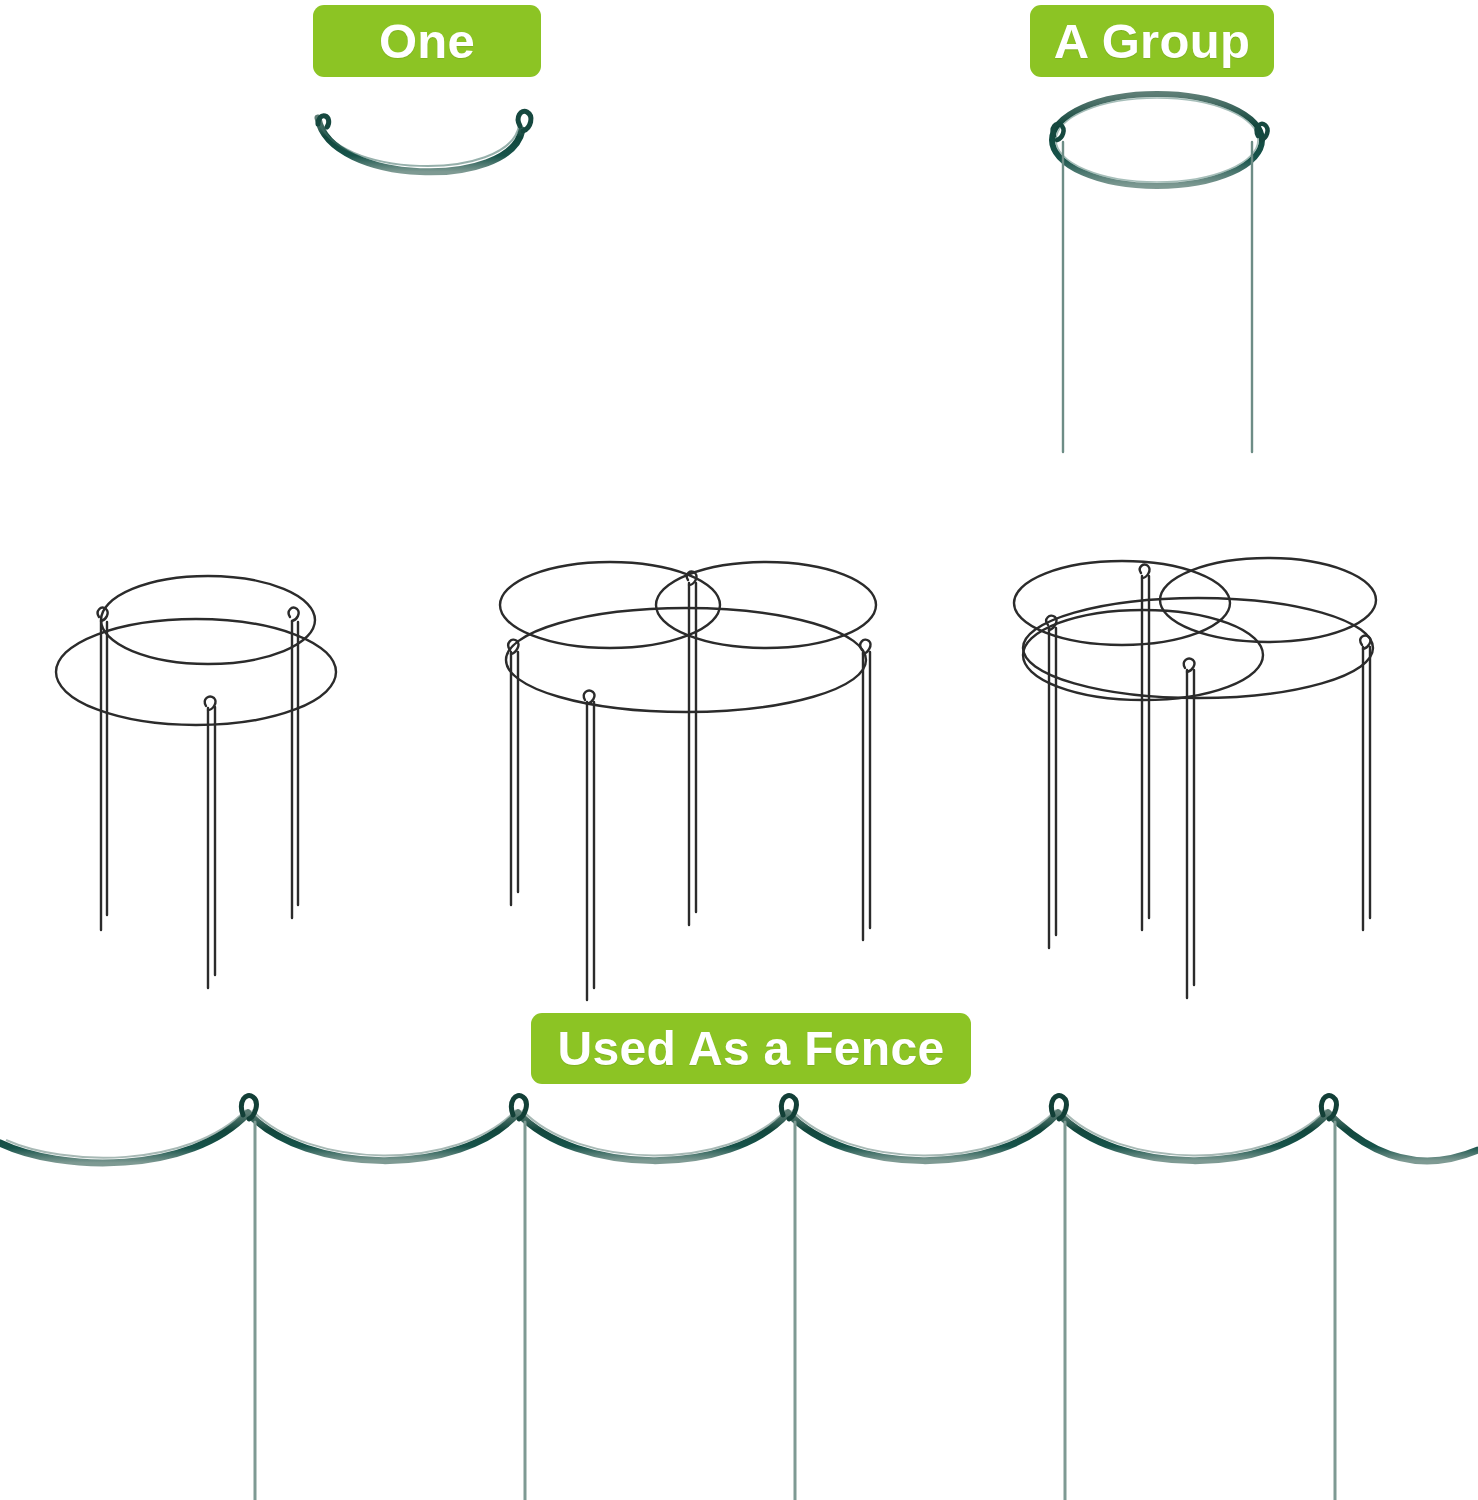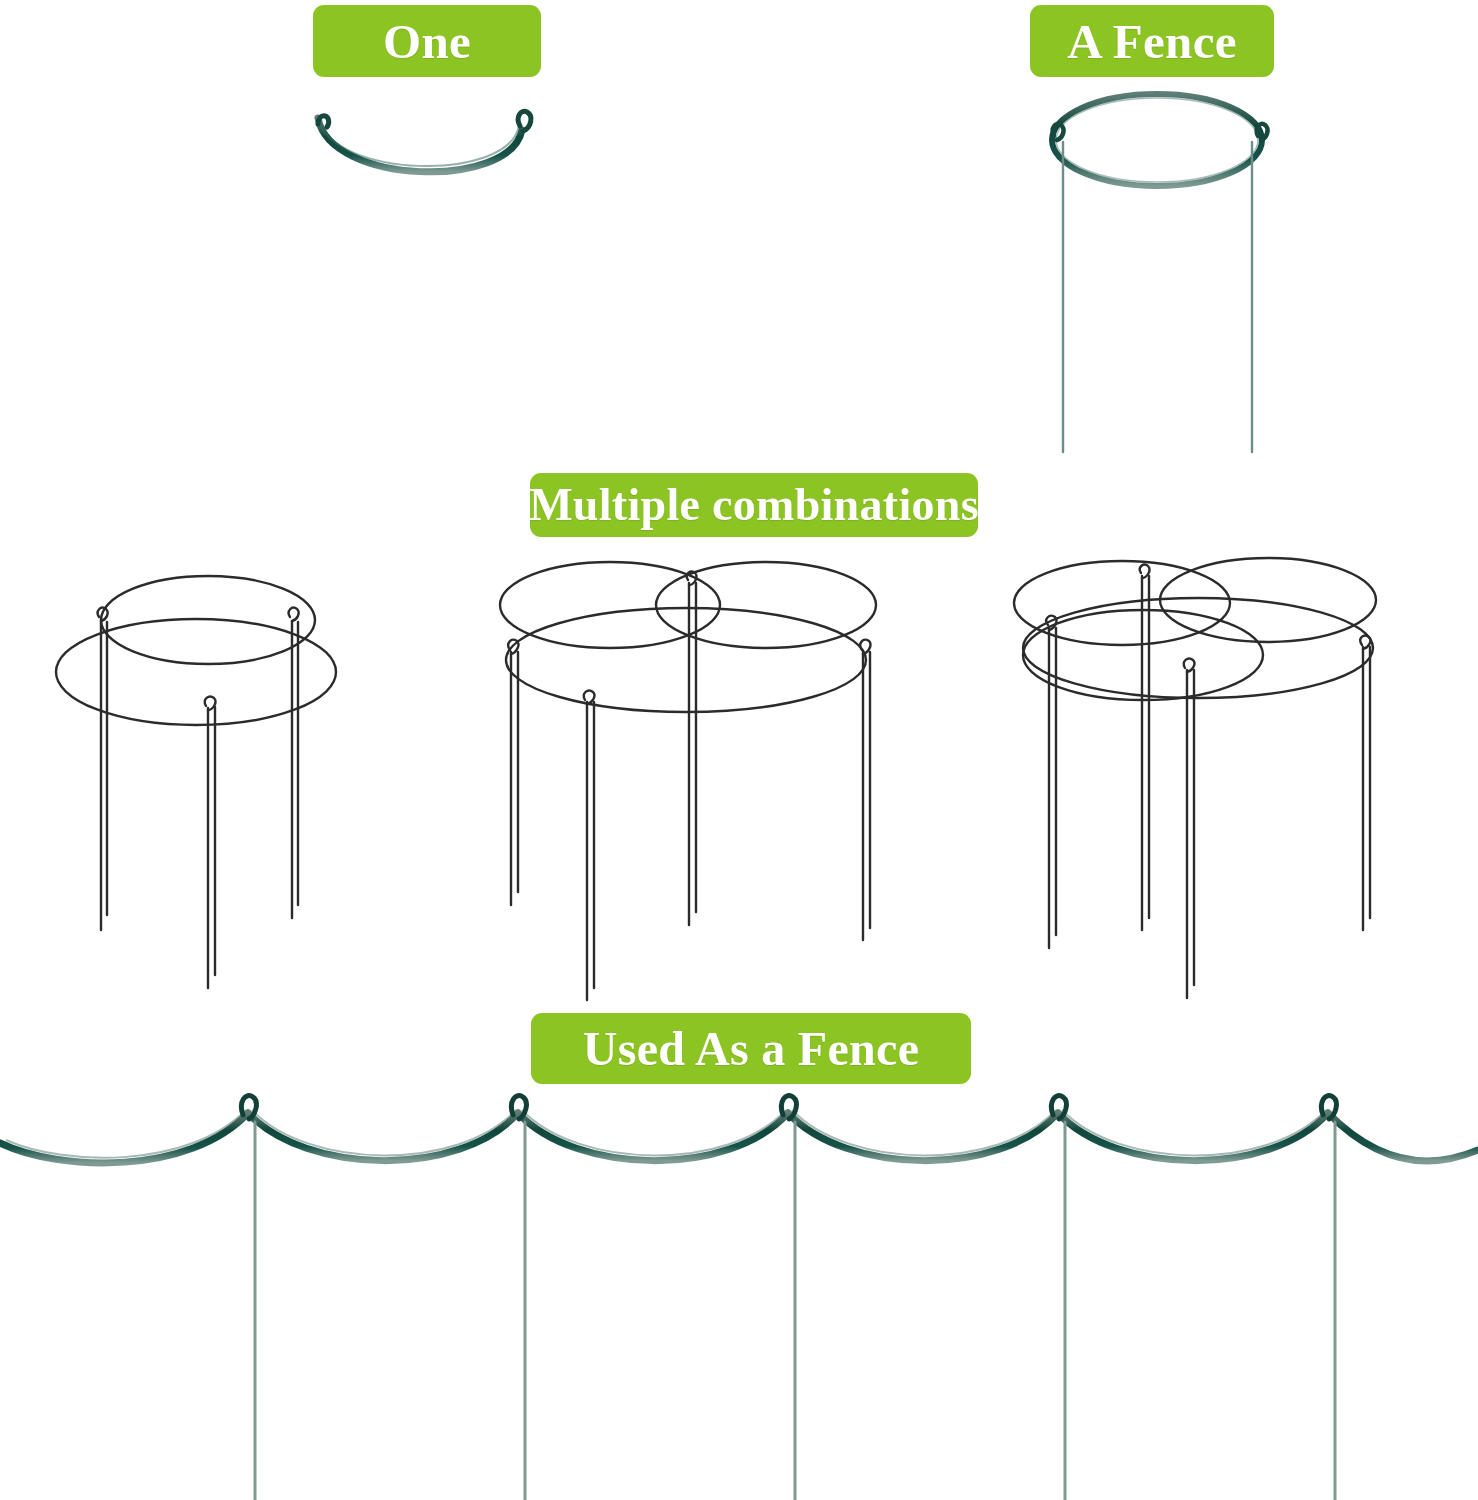--- a/index.html
+++ b/index.html
@@ -25,21 +25,21 @@
     left: 0; top: 0;
     width: 1478px;
     height: 1500px;
   }
   .badge {
     position: absolute;
     box-sizing: border-box;
     background: #8CC424;
     border-radius: 11px;
     color: #ffffff;
-    font-family: Liberation Serif, serif;
+    font-family: Liberation Sans, sans-serif;
     font-weight: bold;
     display: flex;
     align-items: center;
     justify-content: center;
     line-height: 1;
     white-space: nowrap;
     letter-spacing: 0.3px;
     text-shadow: 0 1px 1px rgba(0,0,0,0.10);
   }
   #badge-one {
@@ -187,19 +187,18 @@
         <line x1="1056" y1="1118" x2="1056" y2="1500" stroke="url(#wireV)" stroke-width="5"></line>
         <line x1="1065" y1="1122" x2="1065" y2="1500" stroke="#7e9a93" stroke-width="3"></line>
         <line x1="1326" y1="1118" x2="1326" y2="1500" stroke="url(#wireV)" stroke-width="5"></line>
         <line x1="1335" y1="1122" x2="1335" y2="1500" stroke="#7e9a93" stroke-width="3"></line>
       </g>
     </g>
   </svg>
 
   <div class="badge" id="badge-one">One</div>
 
-  <div class="badge" id="badge-group">A Fence</div>
-
-  <div class="badge" id="badge-multi">Multiple combinations</div>
+  <div class="badge" id="badge-group">A Group</div>
+
 
   <div class="badge" id="badge-fence">Used As a Fence</div>
 
 </div>
 
 </body></html>

